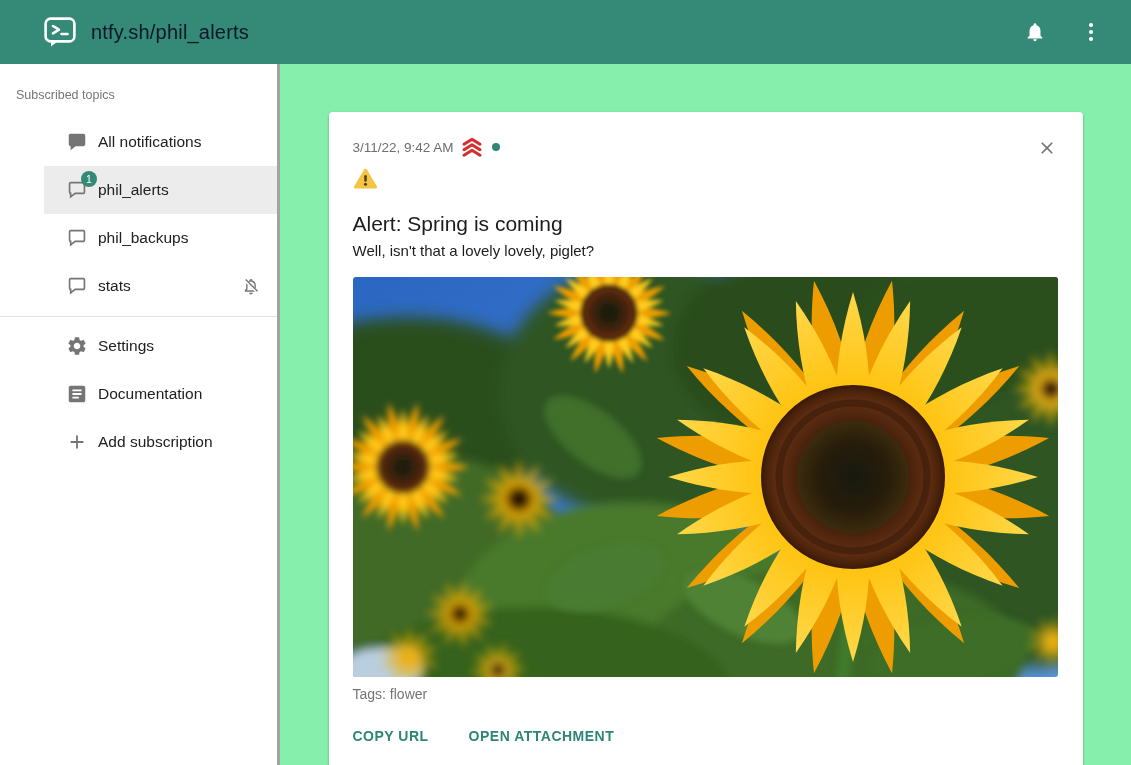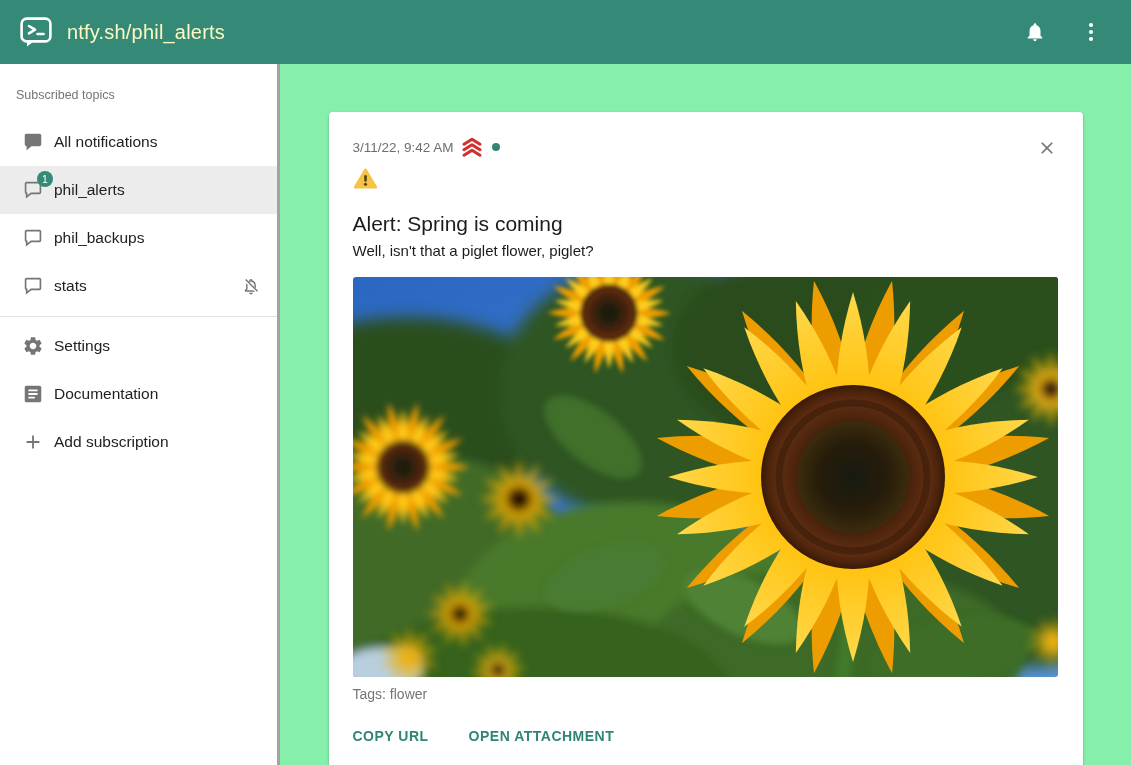--- a/index.html
+++ b/index.html
@@ -1,33 +1,33 @@
 <!DOCTYPE html>
 <html><head>
 <meta charset="utf-8">
 <style>
   * { margin:0; padding:0; box-sizing:border-box; }
   html,body { width:1131px; height:765px; overflow:hidden; font-family:"Liberation Sans", sans-serif; background:#fff; }
   .app { width:1131px; height:765px; display:flex; flex-direction:column; }
 
   
-  .appbar { height:64px; flex:0 0 64px; background:#358977; display:flex; align-items:center; padding:0 20px 0 20px; color:#fef9c3; }
+  .appbar { height:64px; flex:0 0 64px; background:#358977; display:flex; align-items:center; padding:0 20px 0 44px; color:#0f172a; }
   .appbar .logo { width:32px; height:30px; margin-right:15px; }
   .appbar .title { font-size:20px; font-weight:500; letter-spacing:.2px; }
   .appbar .right { margin-left:auto; display:flex; align-items:center; gap:16px; }
   .iconbtn { width:40px; height:40px; border:none; background:transparent; display:flex; align-items:center; justify-content:center; cursor:pointer; border-radius:50%; }
 
   
   .content { flex:1; display:flex; min-height:0; }
   .sidebar { width:280px; flex:0 0 280px; background:#fff; border-right:3px solid #a3a3a3; }
   .main { flex:1; background:#86efac; overflow:hidden; }
 
   
   .caption { padding:24px 16px 16px; font-size:12.5px; color:#757575; }
-  .nav-item { height:48px; display:flex; align-items:center; padding:0 16px 0 21px; cursor:pointer; color:#212121; font-size:15.5px; }
+  .nav-item { height:48px; display:flex; align-items:center; padding:0 16px 0 21px; cursor:pointer; color:#212121; font-size:15.5px;margin-left:44px; }
   .nav-item .ic { width:24px; height:24px; flex:0 0 24px; margin-right:9px; position:relative; color:#757575; display:flex; align-items:center; justify-content:center; }
   .nav-item.selected { background:#ececec; }
   .badge { position:absolute; top:-7px; right:-8px; min-width:16px; height:16px; border-radius:8px; background:#358977; color:#fff; font-size:10.5px; line-height:16px; text-align:center; padding:0 2px; }
   .trailing { margin-left:auto; color:#757575; display:flex; align-items:center; }
   hr.divider { border:none; border-top:1px solid #e1e1e1; margin:6px 0 5px; }
 
   
   .card { width:754px; margin:48px auto 0; background:#fff; border-radius:4px;
           box-shadow:0 1px 3px rgba(0,0,0,.2), 0 2px 2px rgba(0,0,0,.12);
           padding:24px 24px 22px; position:relative; }
@@ -172,21 +172,21 @@
 
         <h2 class="card-title" style="font-weight:400;">
           <svg width="25" height="23" viewBox="0 0 24 22">
             <path d="M12 2.6 22 19.4 H2 Z" fill="#f6c445" stroke="#f6c445" stroke-width="2.4" stroke-linejoin="round"></path>
             <rect x="10.8" y="7.6" width="2.4" height="6.4" rx="1.2" fill="#53400f"></rect>
             <circle cx="12" cy="16.6" r="1.45" fill="#53400f"></circle>
           </svg>
           <span>Alert: Spring is coming</span>
         </h2>
 
-        <p class="card-body">Well, isn't that a piglet flower, piglet?</p>
+        <p class="card-body">Well, isn't that a lovely lovely, piglet?</p>
 
         <div class="attachment">
           <svg viewBox="0 0 705 400" preserveAspectRatio="none">
             <defs>
               <linearGradient id="sky" x1="0" y1="0" x2="1" y2="1">
                 <stop offset="0" stop-color="#2b67c2"></stop>
                   <stop offset=".55" stop-color="#3e7bd0"></stop>
                   <stop offset="1" stop-color="#5b95de"></stop>
               </linearGradient>
               <linearGradient id="petalG" x1="0" y1="0" x2="0" y2="1">

